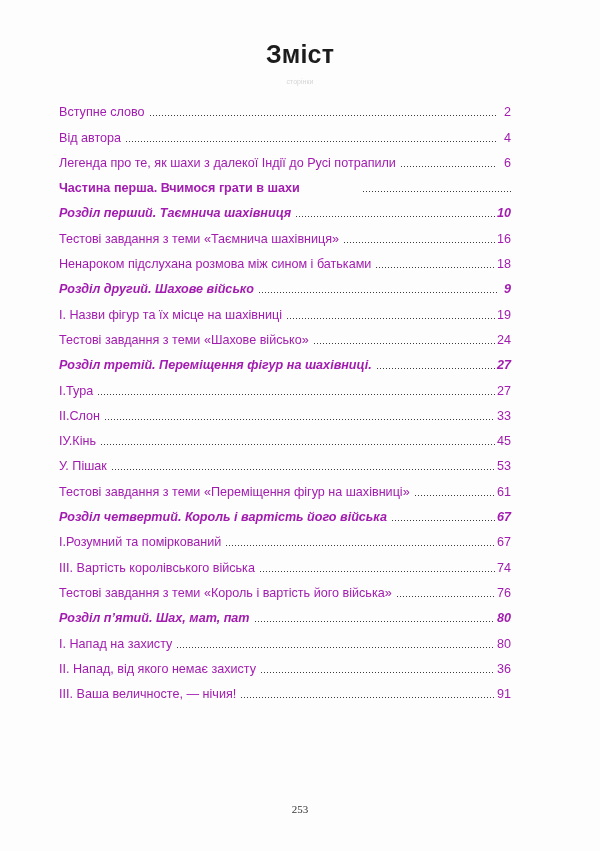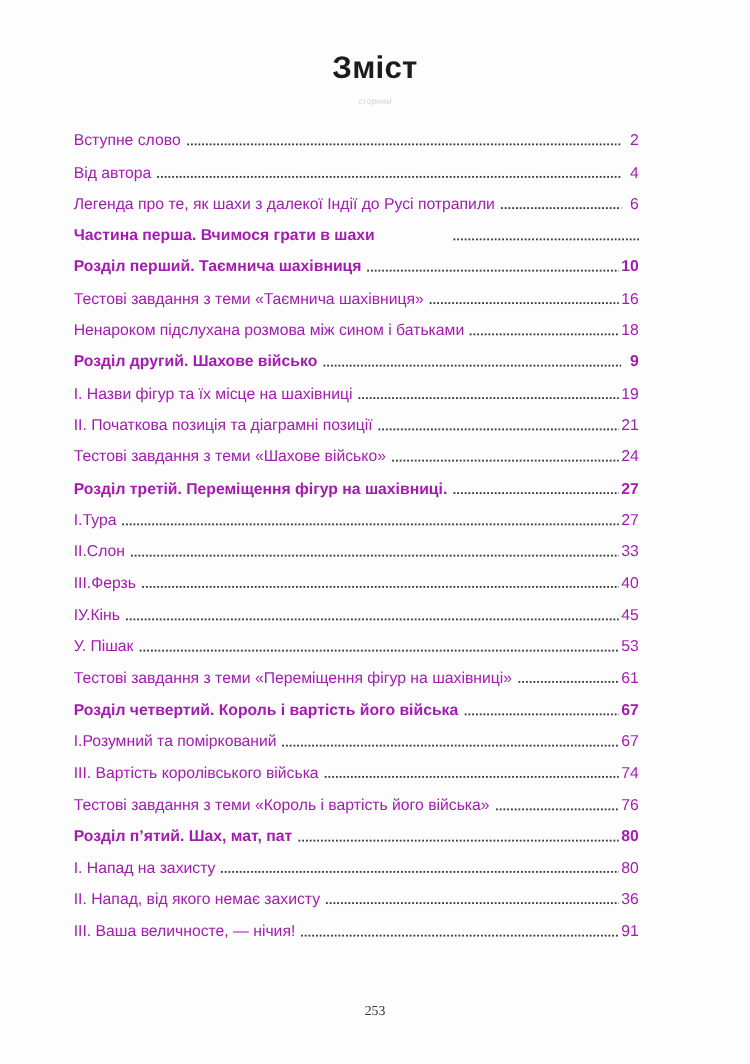--- a/index.html
+++ b/index.html
@@ -66,21 +66,21 @@
       background-size: 3px 3px;
       background-repeat: repeat-x;
       background-position: left center;
     }
     .row .page-num {
       flex: 0 0 auto;
       min-width: 12px;
       text-align: right;
     }
     .row.bold { font-weight: bold; }
-    .row.italic-bold { font-weight: bold; }
+    .row.italic-bold { font-weight: bold; font-style: italic; }
     .row.part .label { margin-right: 62px; }
     .row.part .dots { flex: 0 0 150px; margin-left: 0; }
     .footer-num {
       position: absolute;
       top: 803px;
       left: 0;
       width: 600px;
       text-align: center;
       font-family: "Liberation Serif", "DejaVu Serif", serif;
       font-size: 11px;
@@ -133,48 +133,38 @@
         <span class="label">Розділ другий. Шахове військо</span>
         <span class="dots"></span>
         <span class="page-num">9</span>
       </div>
     <div class="row">
         <span class="label">І. Назви фігур та їх місце на шахівниці</span>
         <span class="dots"></span>
         <span class="page-num">19</span>
       </div>
     <div class="row">
-        <span class="label">ІІ. Початкова позиція та діаграмні позиції</span>
-        <span class="dots"></span>
-        <span class="page-num">21</span>
-      </div>
-    <div class="row">
         <span class="label">Тестові завдання з теми «Шахове військо»</span>
         <span class="dots"></span>
         <span class="page-num">24</span>
       </div>
     <div class="row italic-bold">
         <span class="label">Розділ третій. Переміщення фігур на шахівниці.</span>
         <span class="dots"></span>
         <span class="page-num">27</span>
       </div>
     <div class="row">
         <span class="label">І.Тура</span>
         <span class="dots"></span>
         <span class="page-num">27</span>
       </div>
     <div class="row">
         <span class="label">ІІ.Слон</span>
         <span class="dots"></span>
         <span class="page-num">33</span>
-      </div>
-    <div class="row">
-        <span class="label">ІІІ.Ферзь</span>
-        <span class="dots"></span>
-        <span class="page-num">40</span>
       </div>
     <div class="row">
         <span class="label">ІУ.Кінь</span>
         <span class="dots"></span>
         <span class="page-num">45</span>
       </div>
     <div class="row">
         <span class="label">У. Пішак</span>
         <span class="dots"></span>
         <span class="page-num">53</span>

